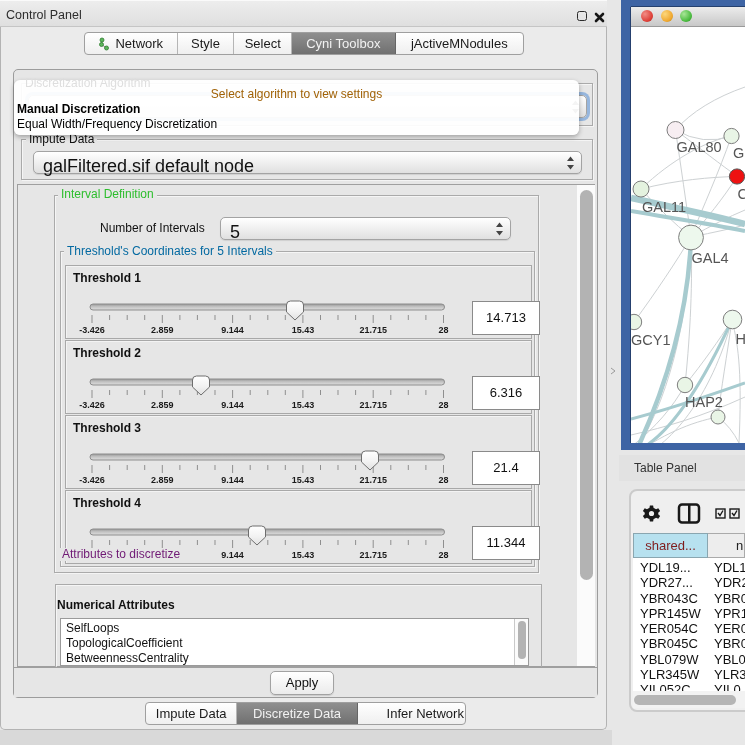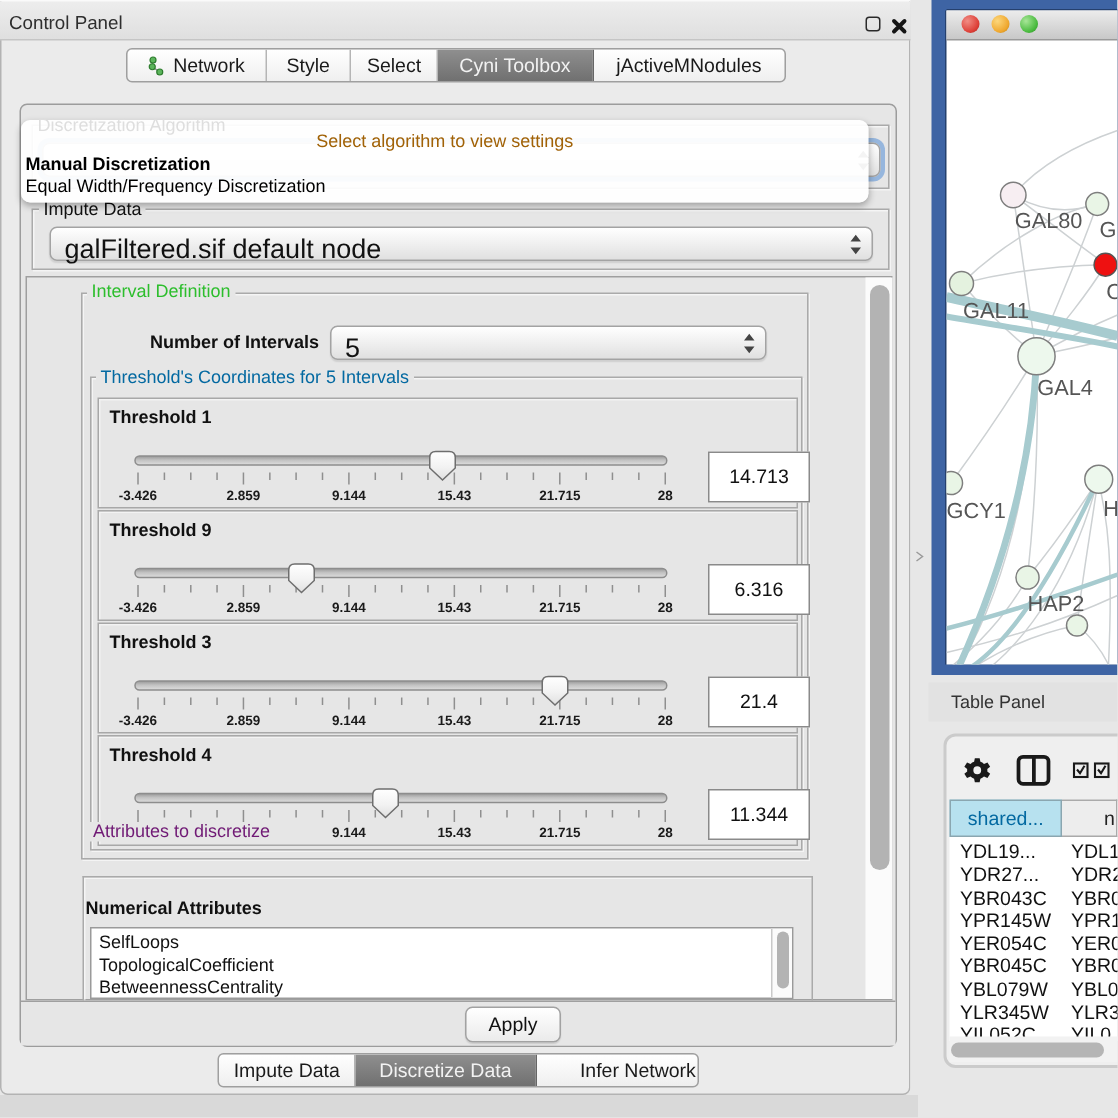--- a/index.html
+++ b/index.html
@@ -33,21 +33,21 @@
 .combo .arr { position:absolute; right:5px; top:3px; width:11px; height:16px; color:#333; }
 .combo .arr svg { display:block; }
 
 .trow { position:absolute; left:65px; width:467px; height:74px; border:1px solid #a8a8a8; box-shadow:inset 1px 1px 0 rgba(255,255,255,.5); }
 .trow .lab { position:absolute; left:7px; top:5px; font-size:12px; font-weight:bold; color:#111; }
 .vbox { position:absolute; left:406px; top:35px; width:68px; height:34px; background:#fff; border:1px solid #8a8a8a; font-size:13px; color:#111; text-align:center; line-height:32px; }
 
 .vsb { position:absolute; background:#fbfbfb; border-left:1px solid #c9c9c9; }
 .vsb .th { position:absolute; border-radius:7px; background:#b3b3b3; }
 
-.btn { position:absolute; height:24px; background:linear-gradient(#ffffff,#ebebeb); border:1px solid #a2a2a2; border-radius:5px; box-shadow:0 1px 1px rgba(0,0,0,.12); font-size:13px; color:#111; text-align:center;margin-left:40px; }
+.btn { position:absolute; height:24px; background:linear-gradient(#ffffff,#ebebeb); border:1px solid #a2a2a2; border-radius:5px; box-shadow:0 1px 1px rgba(0,0,0,.12); font-size:13px; color:#111; text-align:center; }
 
 #netwin { position:absolute; left:621px; top:0; width:124px; height:450px; background:#3e64a4; }
 #netinner { position:absolute; left:631px; top:7px; width:114px; height:436px; background:#fff;
   box-shadow:-1px 0 0 #25406e, 0 -1px 0 #25406e; }
 #nettitle { position:absolute; left:631px; top:7px; width:114px; height:20px; background:linear-gradient(#ececec,#c8c8c8); border-bottom:1px solid #9a9a9a; }
 .tl { position:absolute; top:11px; width:12px; height:12px; border-radius:50%; }
 
 #tablebar { position:absolute; left:619px; top:455px; width:126px; height:26px; background:#e2e2e2; }
 #tablebar .t { position:absolute; left:15px; top:6px; font-size:12px; color:#333; }
 #tblbox { position:absolute; left:629px; top:489px; width:126px; height:223px; background:#efefef; border:2px solid #cbcbcb; border-radius:8px; }
@@ -100,39 +100,39 @@
         <path d="M2,6 L5.5,1.5 L9,6 Z M2,10 L5.5,14.5 L9,10 Z" fill="#444"></path>
       </svg>
     </div>
 </div>
 
 <div class="abs" style="left:17px; top:184px; width:578px; height:483px; border:1px solid #9f9f9f; background:#e6e6e6;"></div>
 
 <div class="grp" style="left:54px; top:195px; width:485px; height:378px;"></div>
 <div class="gt" style="left:58px; top:188px; color:#2dbe2d;">Interval Definition</div>
 
-<div class="abs" style="left:100px; top:221px; font-size:12px; font-weight:bold; color:#111;">Number of Intervals</div>
+<div class="abs" style="left:100px; top:221px; font-size:12px; font-weight:normal; color:#111;">Number of Intervals</div>
 <div class="combo" style="left:220px; top:217px; width:291px;">
   <div class="txt">5</div>
   <div class="arr">
       <svg width="11" height="16" viewBox="0 0 11 16">
         <path d="M2,6 L5.5,1.5 L9,6 Z M2,10 L5.5,14.5 L9,10 Z" fill="#444"></path>
       </svg>
     </div>
 </div>
 
 <div class="grp" style="left:60px; top:251px; width:475px; height:316px;"></div>
 <div class="gt" style="left:64px; top:245px; color:#0369a1;">Threshold's Coordinates for 5 Intervals</div>
 
 <div class="trow" style="top:265px;">
   <div class="lab">Threshold 1</div>
   <div class="vbox">14.713</div>
 </div>
 <div class="trow" style="top:340px;">
-  <div class="lab">Threshold 9</div>
+  <div class="lab">Threshold 2</div>
   <div class="vbox">6.316</div>
 </div>
 <div class="trow" style="top:415px;">
   <div class="lab">Threshold 3</div>
   <div class="vbox">21.4</div>
 </div>
 <div class="trow" style="top:490px;">
   <div class="lab">Threshold 4</div>
   <div class="vbox">11.344</div>
 </div>
@@ -299,20 +299,20 @@
     <g>
       <rect x="76" y="7" width="9" height="9" fill="none" stroke="#191919" stroke-width="1.4"></rect>
       <path d="M78,11 l2,2.5 3,-5" stroke="#191919" stroke-width="1.4" fill="none"></path>
       <rect x="90" y="7" width="9" height="9" fill="none" stroke="#191919" stroke-width="1.4"></rect>
       <path d="M92,11 l2,2.5 3,-5" stroke="#191919" stroke-width="1.4" fill="none"></path>
     </g>
   </g>
 </svg>
 
 <div class="abs" style="left:633px; top:533px; width:112px; height:161px; background:#fff;"></div>
-<div class="abs" style="left:633px; top:533px; width:75px; height:25px; background:#b7e1ef; border:1px solid #8aa6b0; font-size:13px; color:#0369a1; text-align:center; line-height:24px;">shared...</div>
+<div class="abs" style="left:633px; top:533px; width:75px; height:25px; background:#b7e1ef; border:1px solid #8aa6b0; font-size:13px; color:#7f1d1d; text-align:center; line-height:24px;">shared...</div>
 <div class="abs" style="left:708px; top:533px; width:37px; height:25px; background:#ededed; border:1px solid #aaa; border-left:none; font-size:13px; color:#222; padding-left:28px; line-height:24px;">n</div>
 <div class="cell" style="left:640px; top:560px; line-height:15.3px;">YDL19...<br>YDR27...<br>YBR043C<br>YPR145W<br>YER054C<br>YBR045C<br>YBL079W<br>YLR345W<br>YIL052C</div>
 <div class="cell" style="left:714px; top:560px; line-height:15.3px;">YDL1<br>YDR2<br>YBR0<br>YPR1<br>YER0<br>YBR0<br>YBL0<br>YLR3<br>YIL0</div>
 
 <div class="abs" style="left:633px; top:691px; width:112px; height:17px; background:#f2f2f2;">
   <div style="position:absolute; left:1px; top:4px; width:102px; height:10px; border-radius:5px; background:#b5b5b5;"></div>
 </div>
 
 </body></html>

